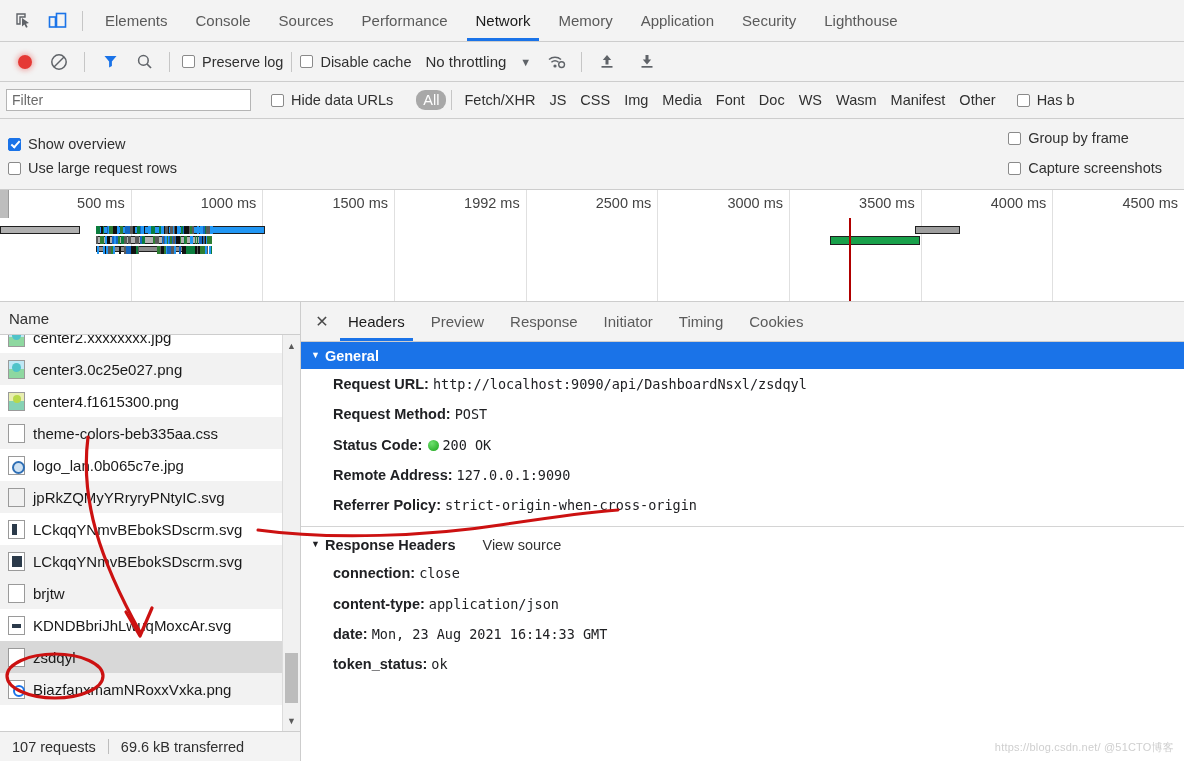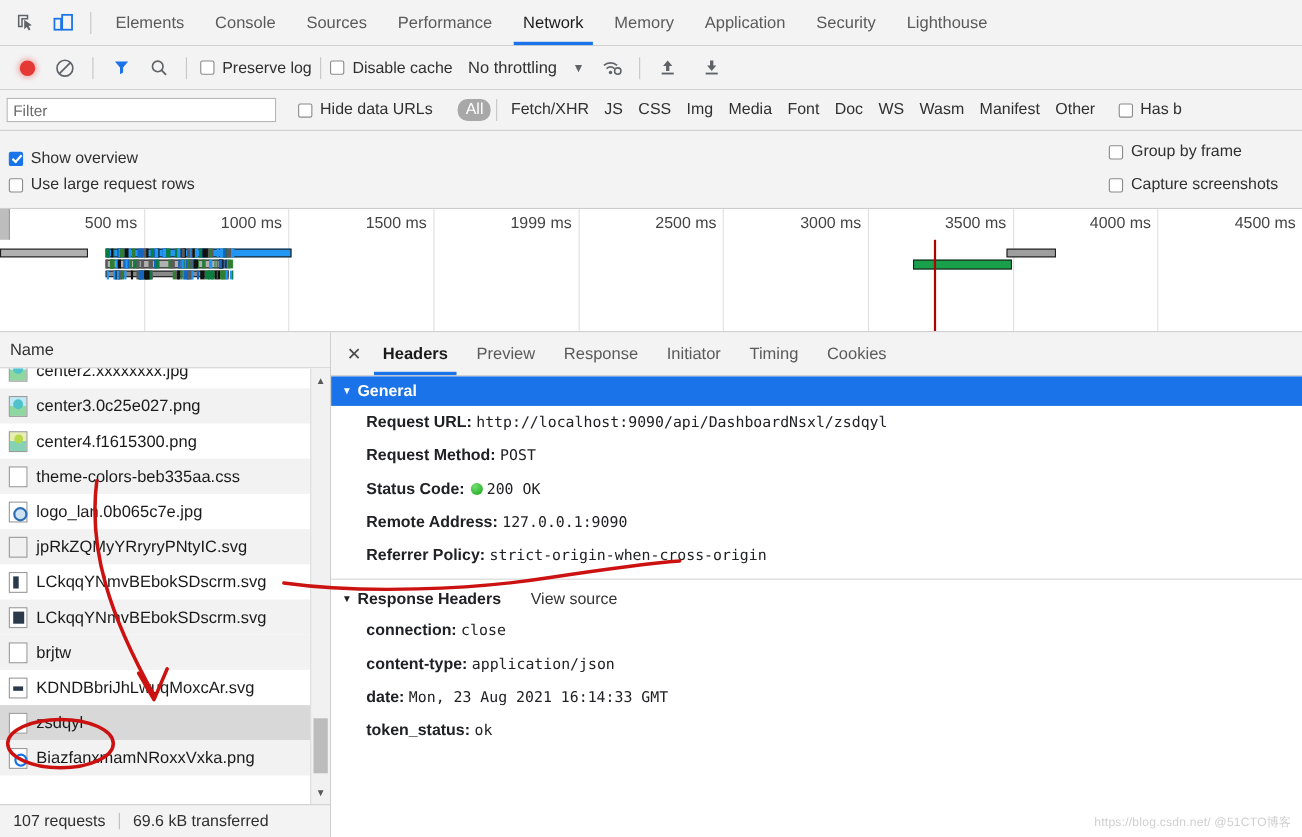--- a/index.html
+++ b/index.html
@@ -415,21 +415,21 @@
   }
   .dt-tab {
     padding: 0 13px;
     height: 38px;
     line-height: 38px;
     font-size: 15px;
     color: #5a5a5a;
     position: relative;
     white-space: nowrap;
   }
-  .dt-tab.active { color: #1a1a1a; font-weight: bold; }
+  .dt-tab.active { color: #1a1a1a; }
   .dt-tab.active::after {
     content: "";
     position: absolute;
     left: 5px; right: 5px; bottom: 0;
     height: 3px;
     background: #1a73e8;
   }
   .dt-body {
     flex: 1;
     overflow: hidden;
@@ -649,21 +649,21 @@
       <div class="ov-cell">
         <span class="ov-label">500 ms</span>
       </div>
       <div class="ov-cell">
         <span class="ov-label">1000 ms</span>
       </div>
       <div class="ov-cell">
         <span class="ov-label">1500 ms</span>
       </div>
       <div class="ov-cell">
-        <span class="ov-label">1999 ms</span>
+        <span class="ov-label">1992 ms</span>
       </div>
       <div class="ov-cell">
         <span class="ov-label">2500 ms</span>
       </div>
       <div class="ov-cell">
         <span class="ov-label">3000 ms</span>
       </div>
       <div class="ov-cell">
         <span class="ov-label">3500 ms</span>
       </div>

